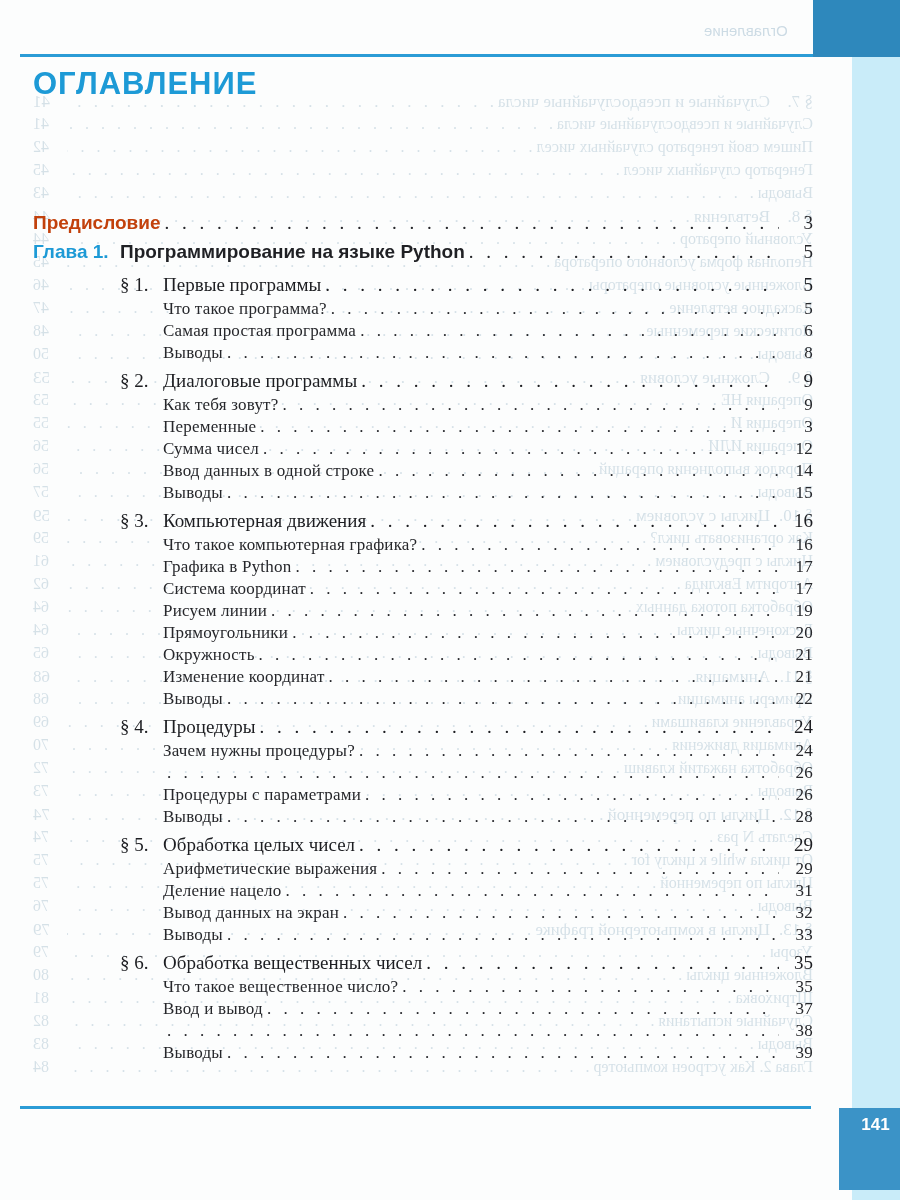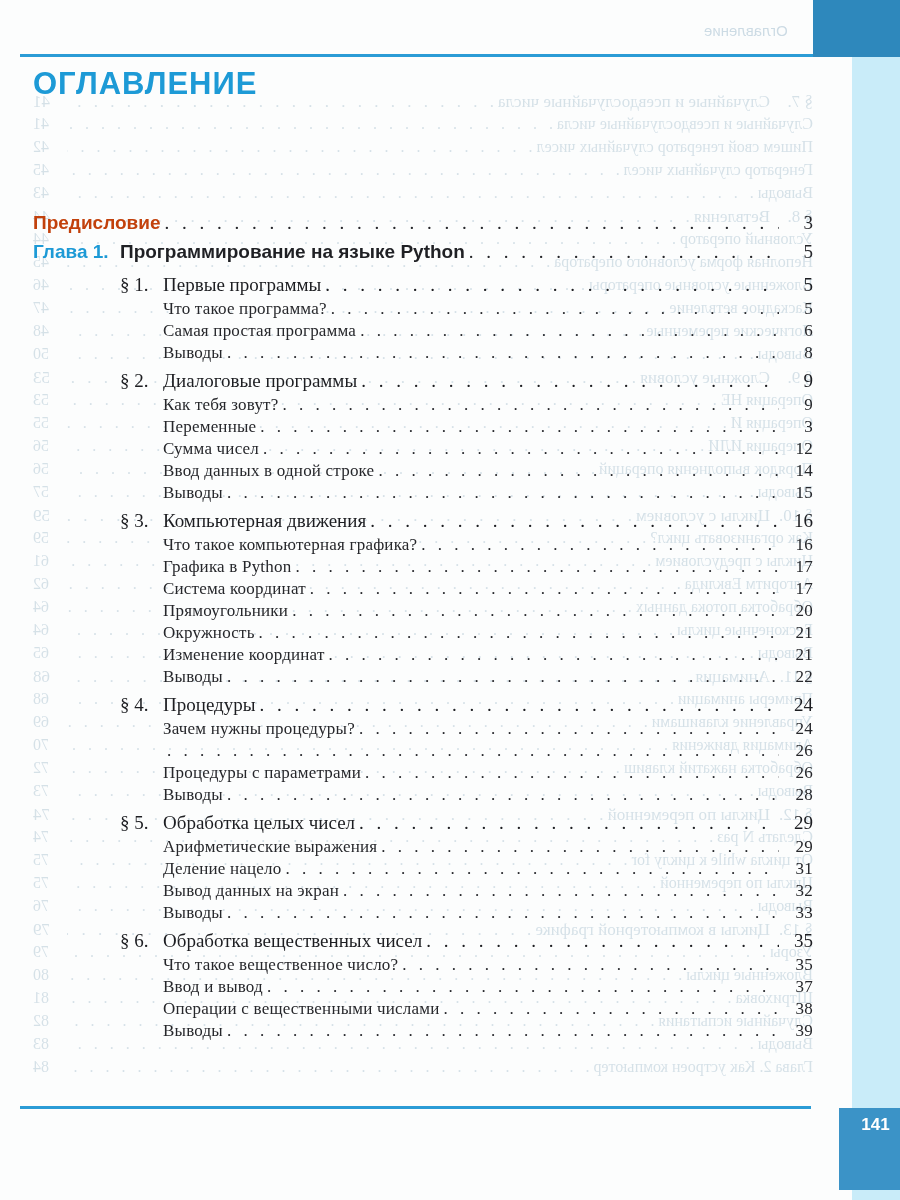--- a/index.html
+++ b/index.html
@@ -361,20 +361,25 @@
         <span class="subtitle">Графика в Python</span>
         <span class="dots"></span>
         <span class="pg">17</span>
       </div>
       <div class="row sub">
         <span class="subtitle">Система координат</span>
         <span class="dots"></span>
         <span class="pg">17</span>
       </div>
       <div class="row sub">
+        <span class="subtitle">Рисуем линии</span>
+        <span class="dots"></span>
+        <span class="pg">19</span>
+      </div>
+      <div class="row sub">
         <span class="subtitle">Прямоугольники</span>
         <span class="dots"></span>
         <span class="pg">20</span>
       </div>
       <div class="row sub">
         <span class="subtitle">Окружность</span>
         <span class="dots"></span>
         <span class="pg">21</span>
       </div>
       <div class="row sub">
@@ -448,21 +453,20 @@
         <span class="subtitle">Что такое вещественное число?</span>
         <span class="dots"></span>
         <span class="pg">35</span>
       </div>
       <div class="row sub">
         <span class="subtitle">Ввод и вывод</span>
         <span class="dots"></span>
         <span class="pg">37</span>
       </div>
       <div class="row sub">
-        <span class="subtitle">Операции с вещественными числами</span>
         <span class="dots"></span>
         <span class="pg">38</span>
       </div>
       <div class="row sub">
         <span class="subtitle">Выводы</span>
         <span class="dots"></span>
         <span class="pg">39</span>
       </div>
     </div>
 

